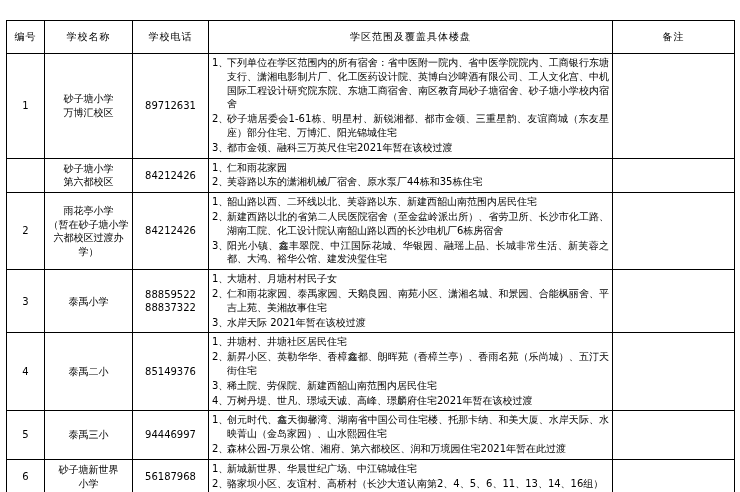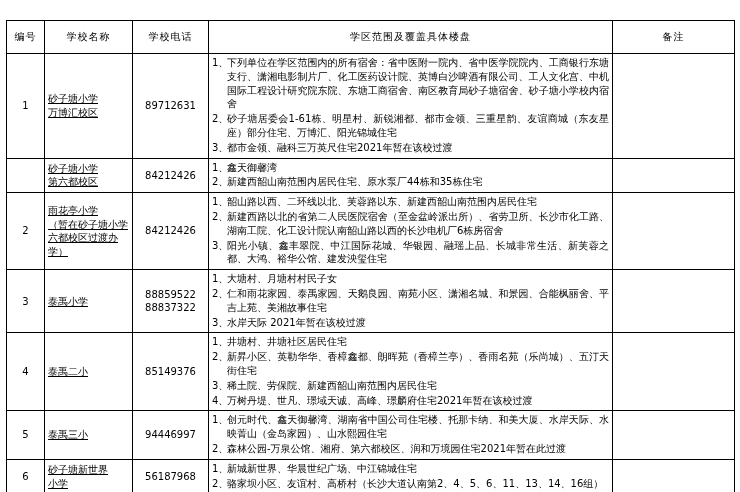--- a/index.html
+++ b/index.html
@@ -46,23 +46,23 @@
     font-size: 12px;
     font-weight: bold;
     height: 28px;
     letter-spacing: 1px;
   }
   td.num {
     text-align: center;
     font-size: 11px;
   }
   td.school {
+    text-align: center;
     font-size: 11px;
     line-height: 1.5;
-    text-decoration: underline;
   }
   td.phone {
     text-align: center;
     font-size: 11px;
     line-height: 1.5;
   }
   td.scope {
     text-align: left;
     vertical-align: top;
     padding: 3px 4px 3px 4px;
@@ -125,22 +125,22 @@
             </ol>
           </td>
           <td class="note"></td>
         </tr>
         <tr>
           <td class="num"></td>
           <td class="school">砂子塘小学<br>第六都校区</td>
           <td class="phone">84212426</td>
           <td class="scope">
             <ol class="items">
-              <li><span class="marker">1、</span><span>鑫天御馨湾</span></li>
-              <li><span class="marker">2、</span><span>新建西韶山南范围内居民住宅、原水泵厂44栋和35栋住宅</span></li>
+              <li><span class="marker">1、</span><span>仁和雨花家园</span></li>
+              <li><span class="marker">2、</span><span>芙蓉路以东的潇湘机械厂宿舍、原水泵厂44栋和35栋住宅</span></li>
             </ol>
           </td>
           <td class="note"></td>
         </tr>
         <tr>
           <td class="num">2</td>
           <td class="school">雨花亭小学<br>（暂在砂子塘小学六都校区过渡办学）</td>
           <td class="phone">84212426</td>
           <td class="scope">
             <ol class="items">

